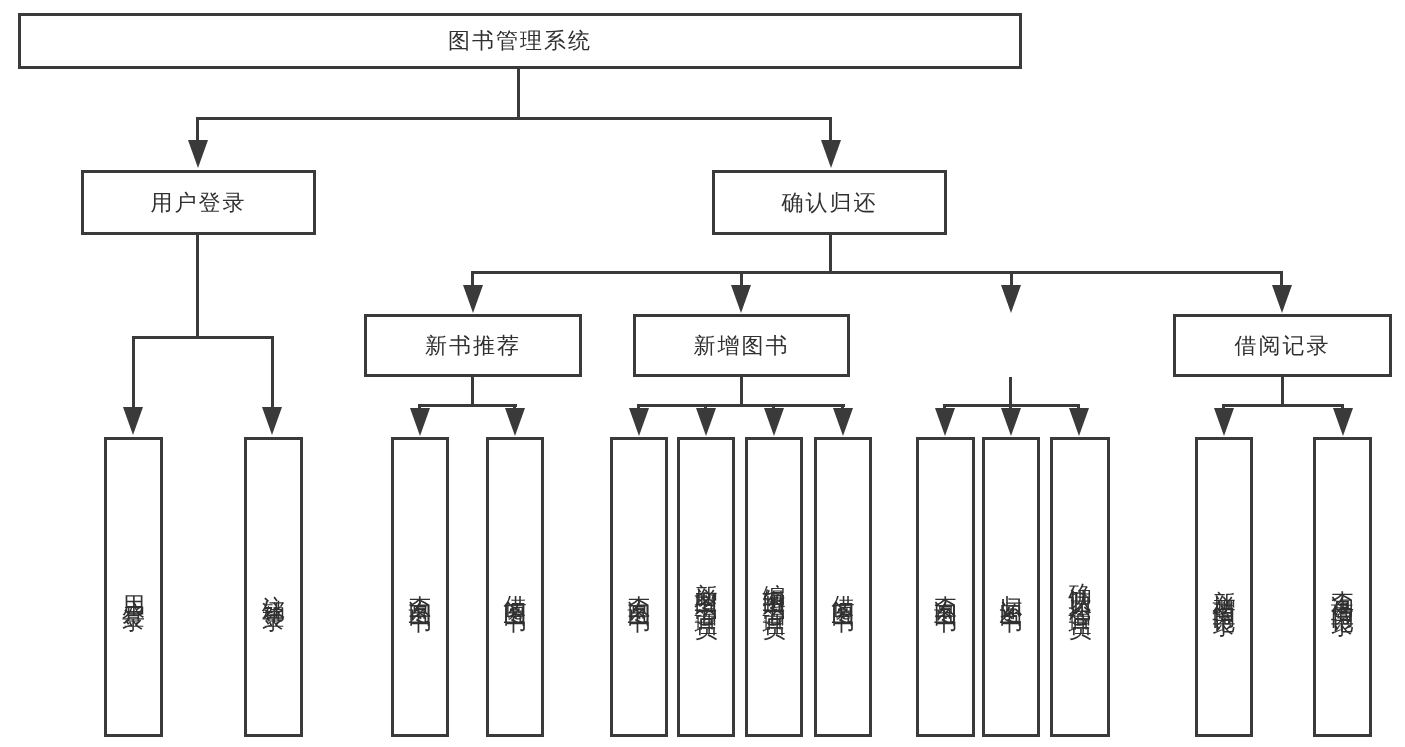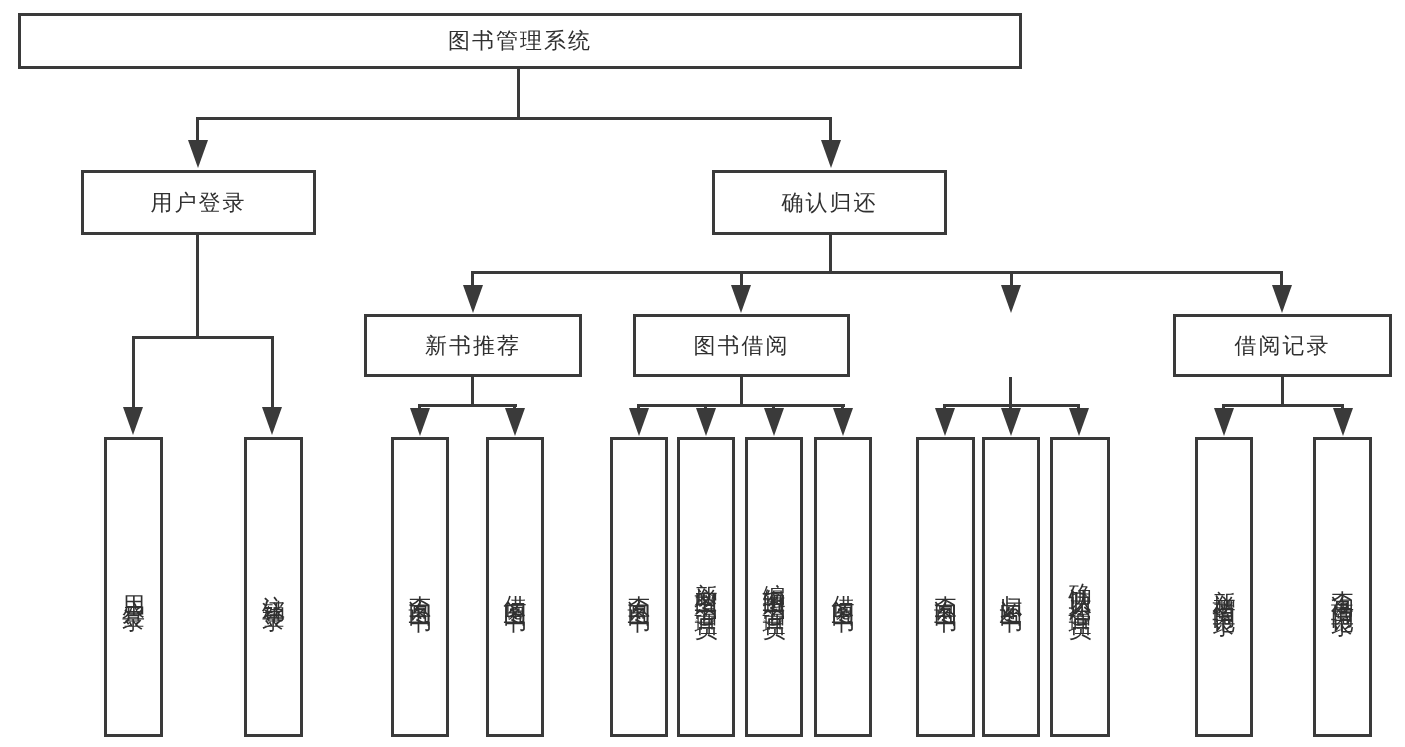--- a/index.html
+++ b/index.html
@@ -119,21 +119,21 @@
   <div class="arrow" style="left:731px;top:285px"></div>
   <div class="vline" style="left:1010px;top:271px;height:17px"></div>
   <div class="arrow" style="left:1001px;top:285px"></div>
   <div class="vline" style="left:1280px;top:271px;height:17px"></div>
   <div class="arrow" style="left:1272px;top:285px"></div>
 
   <div class="box" style="left:364px;top:314px;width:218px;height:63px">
     <span class="lbl">新书推荐</span>
   </div>
   <div class="box" style="left:633px;top:314px;width:217px;height:63px">
-    <span class="lbl">图书借阅</span>
+    <span class="lbl">新增图书</span>
   </div>
   <div class="box" style="left:1173px;top:314px;width:219px;height:63px">
     <span class="lbl">借阅记录</span>
   </div>
 
   <div class="vline" style="left:471px;top:377px;height:29px"></div>
   <div class="hline" style="left:418px;top:404px;width:99px"></div>
   <div class="vline" style="left:418px;top:404px;height:8px"></div>
   <div class="arrow" style="left:410px;top:408px"></div>
   <div class="vline" style="left:513px;top:404px;height:8px"></div>

